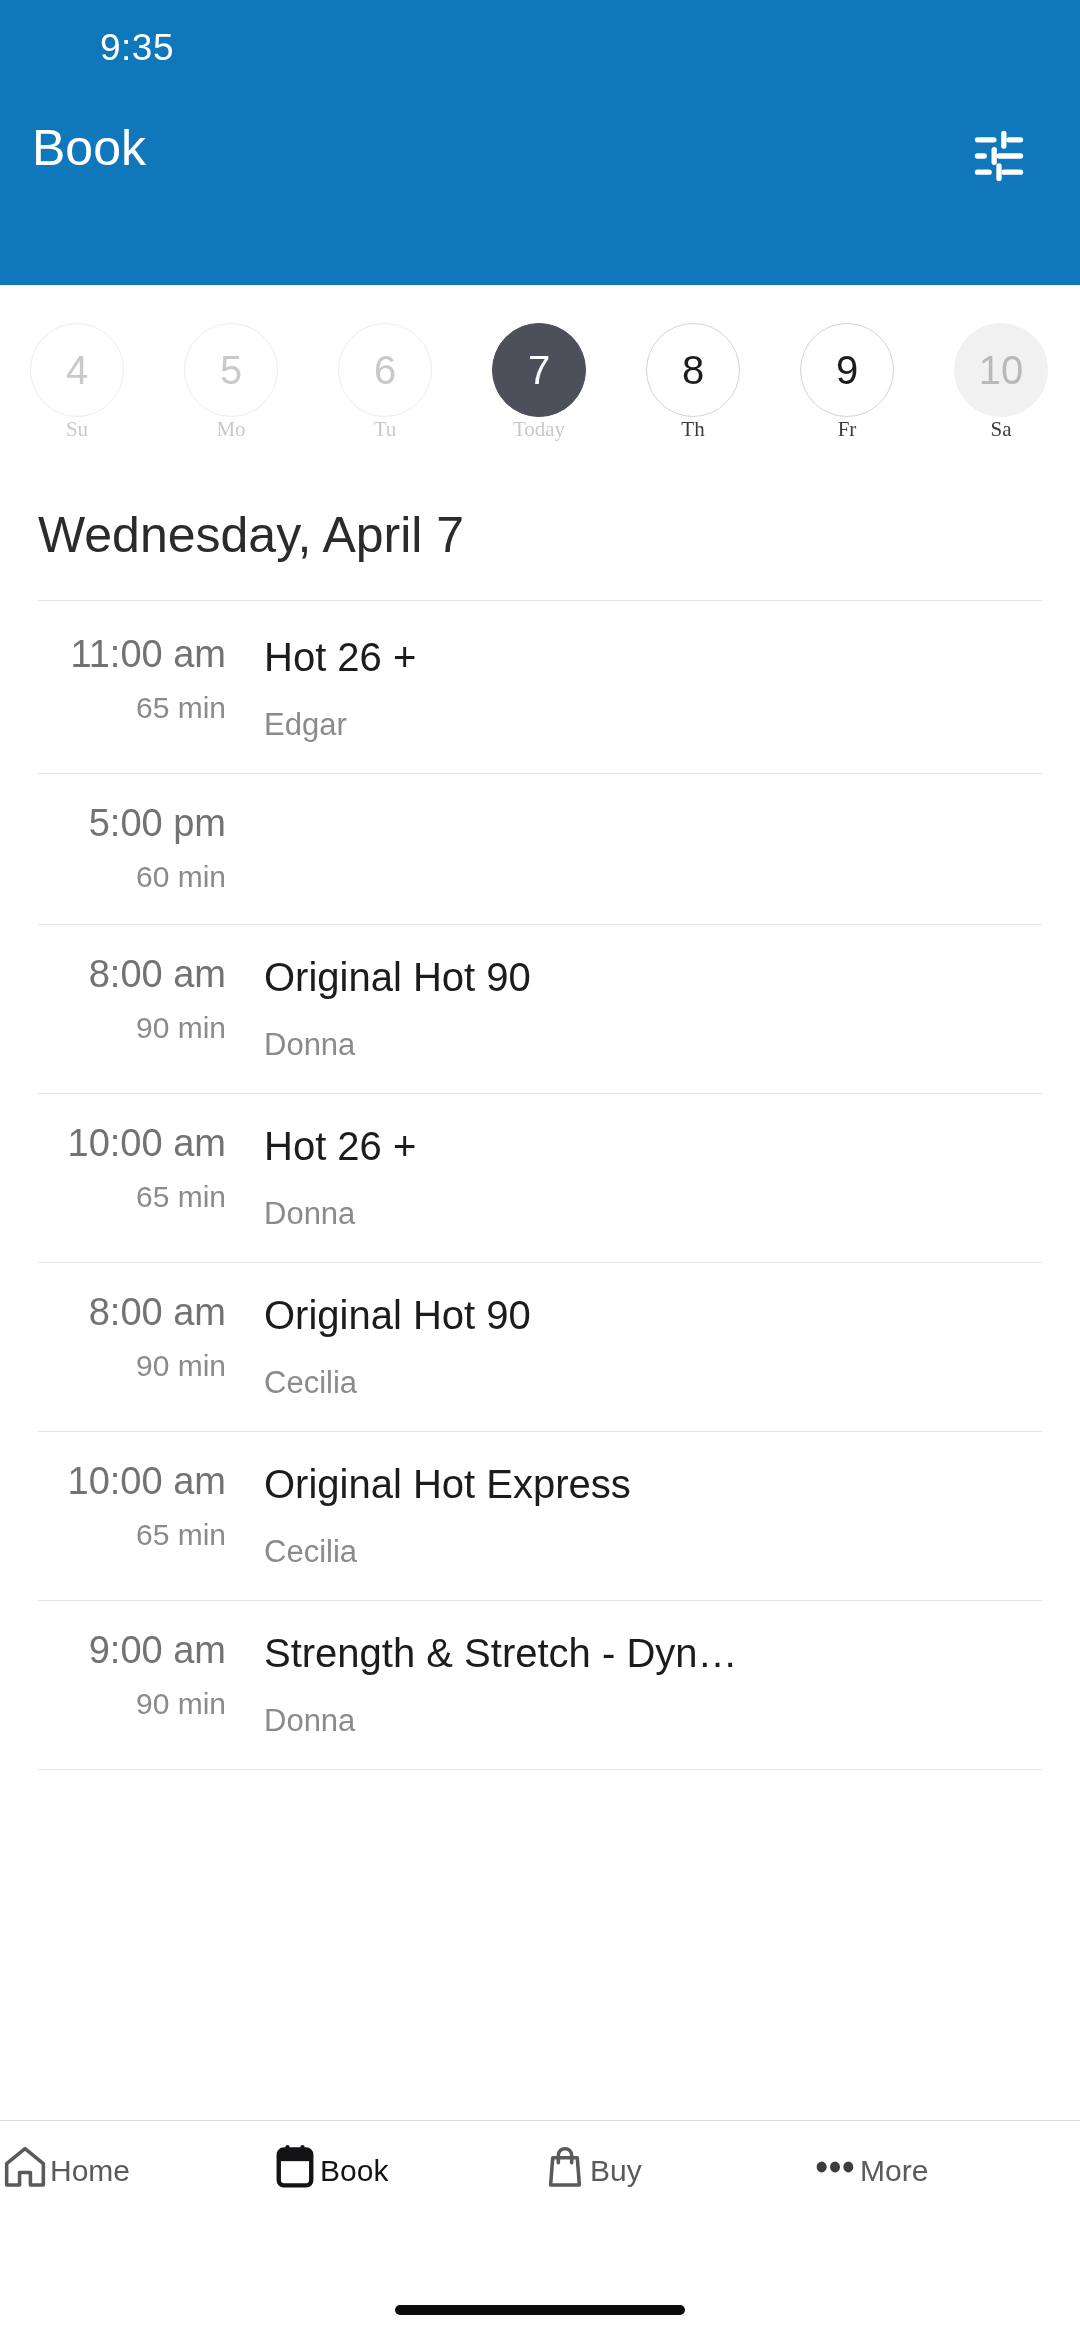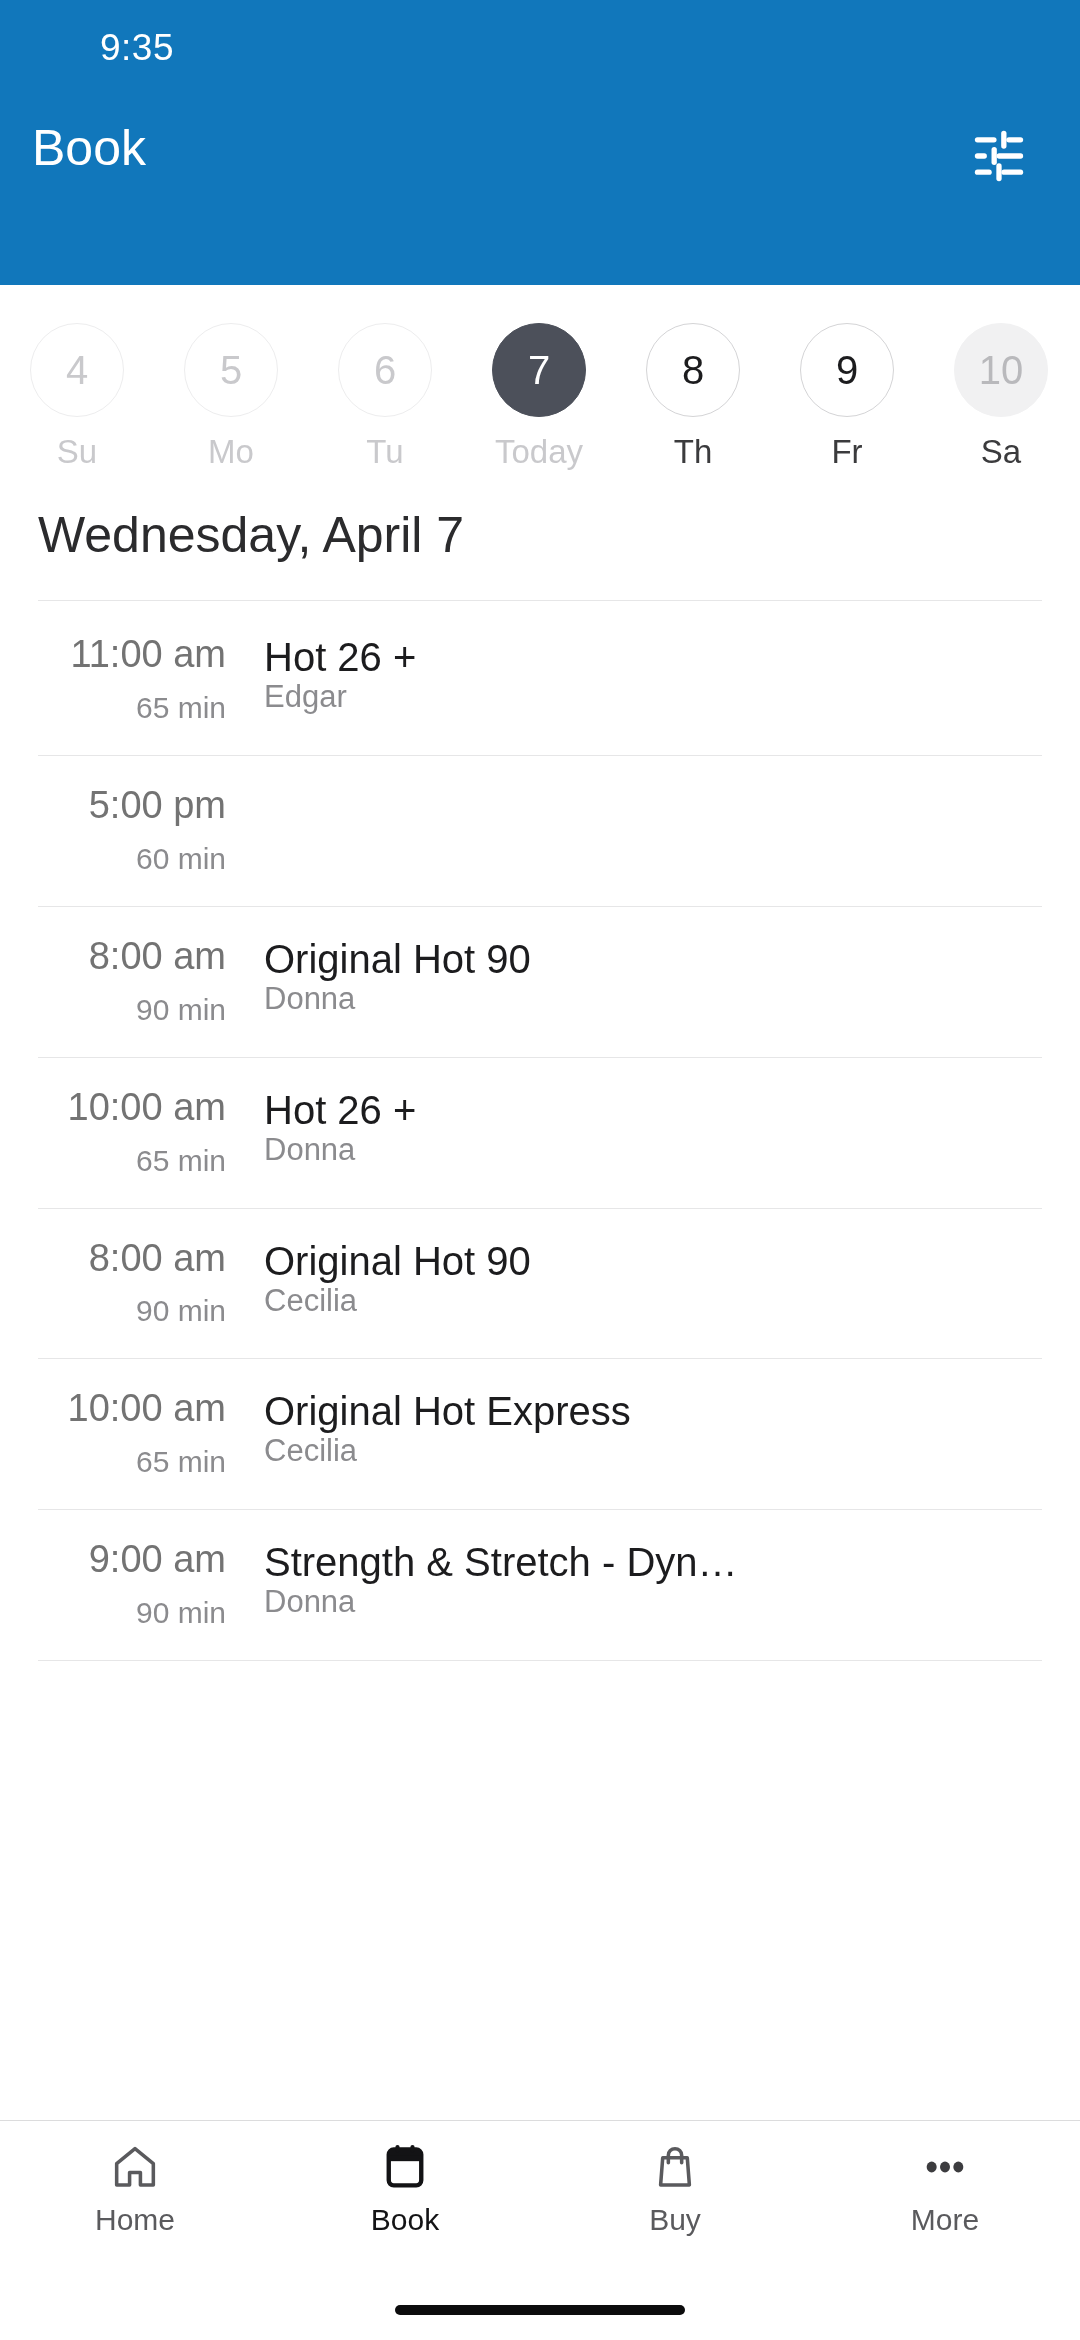--- a/index.html
+++ b/index.html
@@ -38,21 +38,21 @@
   }
   .date-circle {
     width:94px; height:94px; border-radius:50%;
     display:flex; align-items:center; justify-content:center;
     font-size:40px; color:#1c1c1e; border:1px solid #d4d4d6;
     background:#ffffff;
   }
   .date-circle.past { color:#c9c9cc; border-color:#ededee; }
   .date-circle.selected { background:#4c505a; color:#ffffff; border-color:#4c505a; }
   .date-circle.muted { background:#f1f1f2; color:#b9b9bc; border-color:#f1f1f2; }
-  .date-label { margin-top:16px; font-size:33px; color:#3b3b3d; }
+  .date-label { font-size:21px; color:#3b3b3d;font-family:Liberation Serif, serif; }
   .date-label.dim { color:#c9c9cc; }
 
   
   .day-heading {
     flex:0 0 130px; display:flex; align-items:center;
     padding-left:38px; font-size:50px; color:#2b2b2d; font-weight:400;
   }
 
   
   .classlist { flex:1 1 auto; overflow:hidden; }
@@ -67,29 +67,29 @@
     width:188px; flex:0 0 188px; text-align:right;
     padding-right:0; display:flex; flex-direction:column; align-items:flex-end;
   }
   .time-main { font-size:38px; color:#737373; line-height:1.05; }
   .time-dur { font-size:30px; color:#8b8b8e; margin-top:16px; }
   .col-info { flex:1 1 auto; padding-left:38px; min-width:0; }
   .class-name {
     font-size:40px; color:#1c1c1e; line-height:1.1;
     white-space:nowrap; overflow:hidden; text-overflow:ellipsis;
   }
-  .class-instructor { font-size:31px; color:#8b8b8e; margin-top:0; }
+  .class-instructor { font-size:31px; color:#8b8b8e; margin-top:28px; }
 
   
   .bottomnav {
     flex:0 0 160px; border-top:1px solid #dcdcdd; background:#ffffff;
     display:flex; align-items:flex-start; padding-top:18px;
   }
   .nav-item {
-    flex:1 1 0; display:flex; flex-direction:column;
+    flex:1 1 0; display:flex; flex-direction:row;
     align-items:center; cursor:pointer;
   }
   .nav-icon { height:56px; display:flex; align-items:center; justify-content:center; }
   .nav-label { margin-top:8px; font-size:30px; color:#5a5a5d; }
   .nav-item.active .nav-label { color:#131315; }
 
   
   .gesturebar { flex:0 0 60px; display:flex; align-items:center; justify-content:center; }
   .gesture-pill { width:290px; height:10px; border-radius:5px; background:#0c0c0d; }
 </style>

